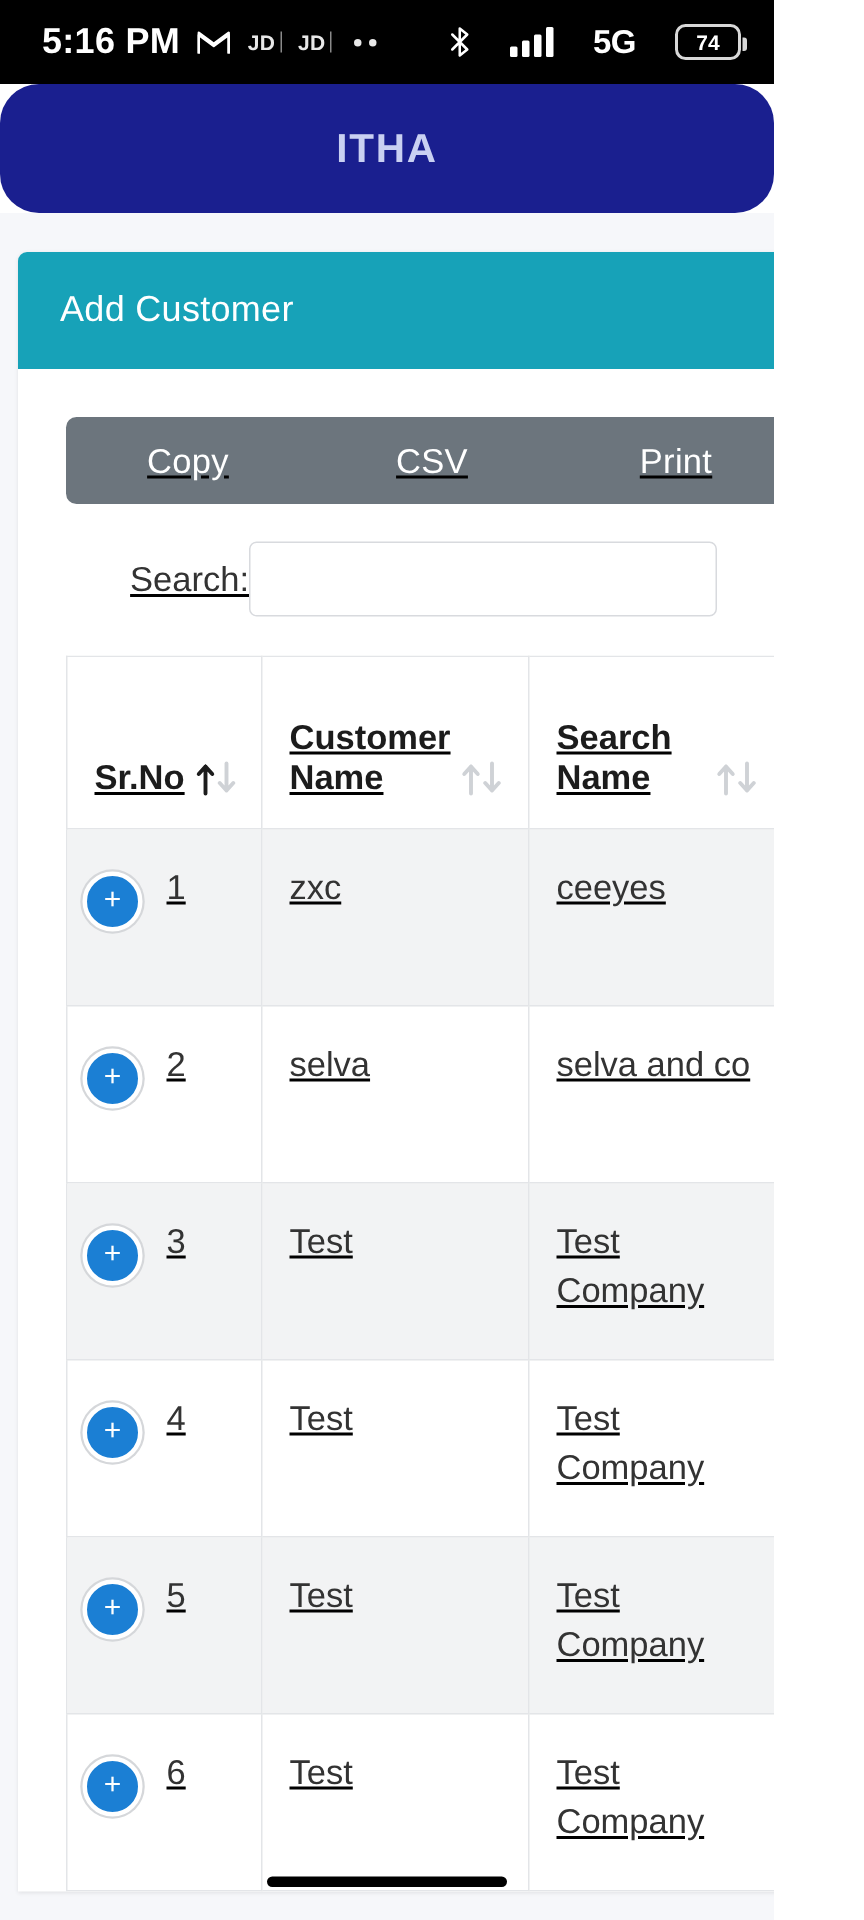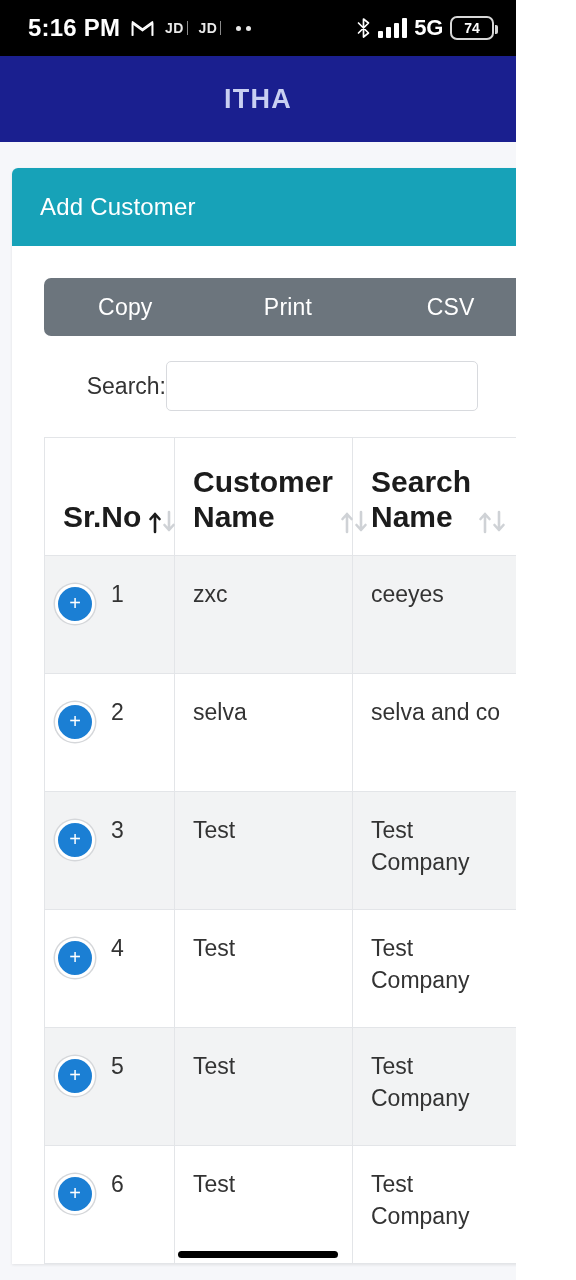--- a/index.html
+++ b/index.html
@@ -20,21 +20,21 @@
   .sb-left { display:flex; align-items:center; gap:11px; }
   .sb-time { font-size:24px; font-weight:700; letter-spacing:.2px; }
   .sb-gmail { width:23px; height:18px; display:block; }
   .sb-appchip {
     font-size:14px; font-weight:700; color:#e8e8e8;
     border-right:1.5px solid #8a8a8a; padding-right:3px; line-height:1;
     letter-spacing:.3px;
   }
   .sb-dots { display:flex; gap:5px; margin-left:4px; }
   .sb-dots i { width:5px; height:5px; border-radius:50%; background:#e8e8e8; display:block; }
-  .sb-right { display:flex; align-items:center; gap:7px; }
+  .sb-right { display:flex; align-items:center; gap:26px; }
   .sb-bt { width:15px; height:22px; display:block; }
   .sb-signal { display:flex; align-items:flex-end; gap:3px; height:20px; }
   .sb-signal i { width:5px; background:#ffffff; border-radius:1px; display:block; }
   .sb-signal i:nth-child(1){ height:7px; }
   .sb-signal i:nth-child(2){ height:11px; }
   .sb-signal i:nth-child(3){ height:15px; }
   .sb-signal i:nth-child(4){ height:20px; }
   .sb-net { font-size:22px; font-weight:600; letter-spacing:-.3px; }
   .sb-batt {
     position:relative; width:44px; height:24px; border:2.5px solid #d8d8d8;
@@ -42,21 +42,21 @@
   }
   .sb-batt span { font-size:14px; font-weight:700; color:#ffffff; line-height:1; }
   .sb-batt::after {
     content:""; position:absolute; right:-6px; top:7px; width:3px; height:9px;
     background:#d8d8d8; border-radius:0 2px 2px 0;
   }
 
   
   .appbar {
     flex:0 0 86px; background:#1a1f8f;
-    display:flex; align-items:center; justify-content:center;
+    display:flex; align-items:center; justify-content:center;border-radius:26px;
   }
   .appbar-title {
     color:#c9d0f2; font-size:27px; font-weight:700; letter-spacing:1.2px;
   }
 
   
   .page { flex:1 1 auto; background:#f6f7fa; position:relative; overflow:hidden; }
 
   .card {
     position:absolute; left:12px; top:26px; width:552px;
@@ -64,21 +64,21 @@
     box-shadow:0 1px 3px rgba(0,0,0,.09);
     overflow:hidden;
   }
   .card-head {
     background:#17a2b8; height:78px; padding:0 28px;
     display:flex; align-items:center; justify-content:space-between;
   }
   .card-title { color:#ffffff; font-size:26px; font-weight:400; letter-spacing:.2px; }
   .card-action { color:#ffffff; font-size:24px; font-weight:400; letter-spacing:.2px; cursor:pointer; }
 
-  .card-body { padding:28px 0 0 0; }
+  .card-body { padding:28px 0 0 0;text-decoration:underline; }
 
   
   .btn-group {
     margin:4px 32px 0 32px; background:#6c757d; border-radius:7px;
     height:58px; display:flex; align-items:stretch; overflow:hidden;
   }
   .btn-group button {
     flex:1 1 33.33%; background:transparent; border:0; color:#ffffff;
     font-family:inherit; font-size:23px; font-weight:400; cursor:pointer;
     letter-spacing:.2px;
@@ -97,21 +97,21 @@
   }
 
   
   .table-wrap { margin:26px 0 0 32px; overflow:hidden; }
   table.data { border-collapse:collapse; width:600px; table-layout:fixed; background:#ffffff; }
   table.data th, table.data td {
     border:1px solid #e3e5e8; vertical-align:top; text-align:left;
   }
   table.data th {
     padding:26px 18px 20px 18px; height:115px;
-    font-size:30px; font-weight:700; color:#1c1c1c;
+    font-size:23px; font-weight:700; color:#1c1c1c;
     vertical-align:bottom; background:#ffffff;
   }
   col.c-sr   { width:130px; }
   col.c-cust { width:178px; }
   col.c-comp { width:178px; }
   col.c-pad  { width:114px; }
   .th-inner { display:flex; align-items:flex-end; justify-content:space-between; gap:6px; }
   .th-label { line-height:1.18; }
   .sort { flex:0 0 auto; width:36px; height:26px; display:block; }
 
@@ -187,22 +187,22 @@
     <div class="card">
 
       <div class="card-head">
         <div class="card-action">Add Customer</div>
       </div>
 
       <div class="card-body">
 
         <div class="btn-group">
           <button>Copy</button>
+          <button>CSV</button>
           <button>Print</button>
-          <button>CSV</button>
         </div>
 
         <div class="search-row">
           <div class="search-label">Search:</div>
           <input class="search-input" type="text" placeholder="" style="">
         </div>
 
         <div class="table-wrap">
           <table class="data">
             <colgroup>

